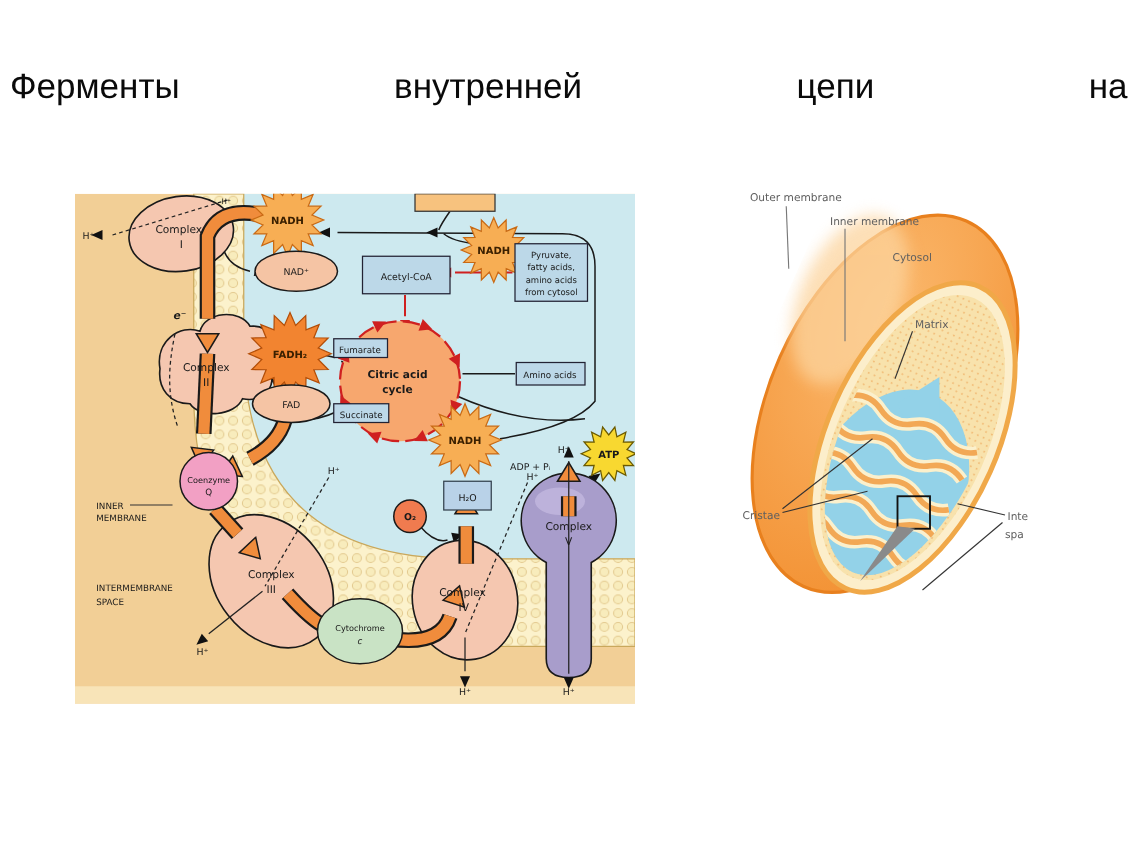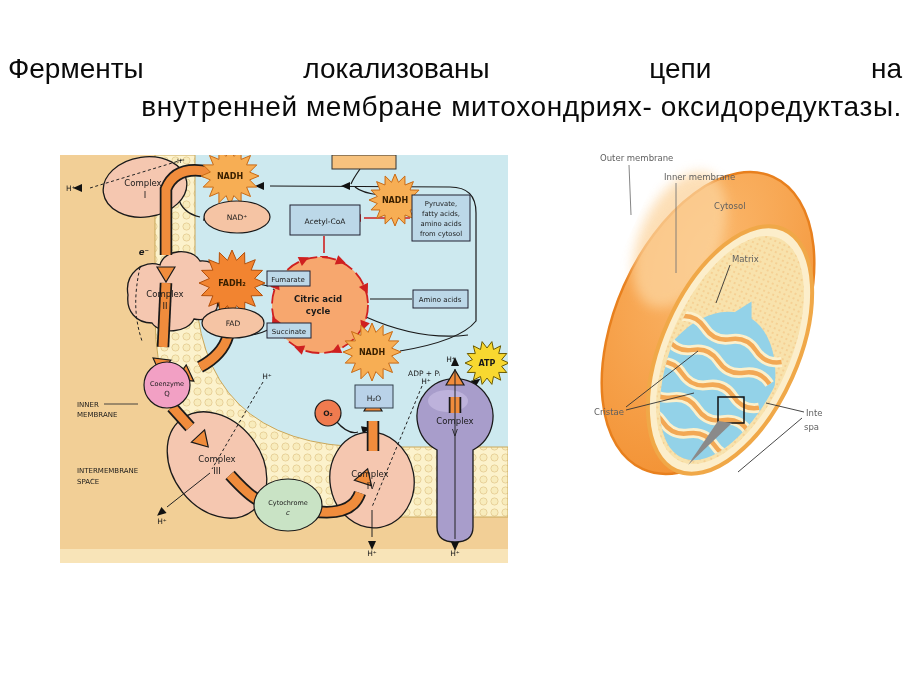--- a/index.html
+++ b/index.html
@@ -1,42 +1,41 @@
 <!DOCTYPE html>
 <html><head>
 <meta charset="utf-8">
 <style>
   html,body{margin:0;padding:0;background:#fff;}
   #stage{position:relative;width:910px;height:683px;background:#fff;overflow:hidden;
-         font-family:"Liberation Sans","DejaVu Sans",sans-serif;text-align:right;}
+         font-family:"Liberation Sans","DejaVu Sans",sans-serif;}
   #title{position:absolute;left:8px;top:50px;width:894px;color:#0a0a0a;
          font-size:28px;line-height:38px;font-weight:400;}
   #title .l1{display:flex;justify-content:space-between;}
   #title .l2{letter-spacing:.6px;}
   svg text{font-family:"DejaVu Sans","Liberation Sans",sans-serif;fill:#1a1a1a;}
   svg .lbl{font-size:7.5px;}
   svg .cx{font-size:8.5px;}
   svg .mol{font-size:8px;font-weight:bold;fill:#3a2000;}
   svg .tiny{font-size:6.5px;}
   svg .gray{fill:#5f5f5f;font-size:8.5px;}
   .mid{text-anchor:middle;}
 </style>
 </head>
 <body>
 
 <div id="stage">
 
   <div id="title">
     <div class="l1">
       <span>Ферменты</span>
-      <span>локализованы</span>
+      <span>внутренней</span>
       <span>цепи</span>
       <span>на</span>
     </div>
-    <div class="l2">внутренней мембране митохондриях- оксидоредуктазы.</div>
   </div>
 
   <svg style="position:absolute;left:60px;top:155px" width="448" height="408" viewBox="0 0 448 408">
     <defs>
       <pattern id="lipid" width="11" height="11" patternUnits="userSpaceOnUse">
         <rect width="11" height="11" fill="#FCF2CC"></rect>
         <circle cx="5.5" cy="5.5" r="3.6" fill="#F8ECBC" stroke="#E3C98E" stroke-width="0.8"></circle>
       </pattern>
     </defs>
 

